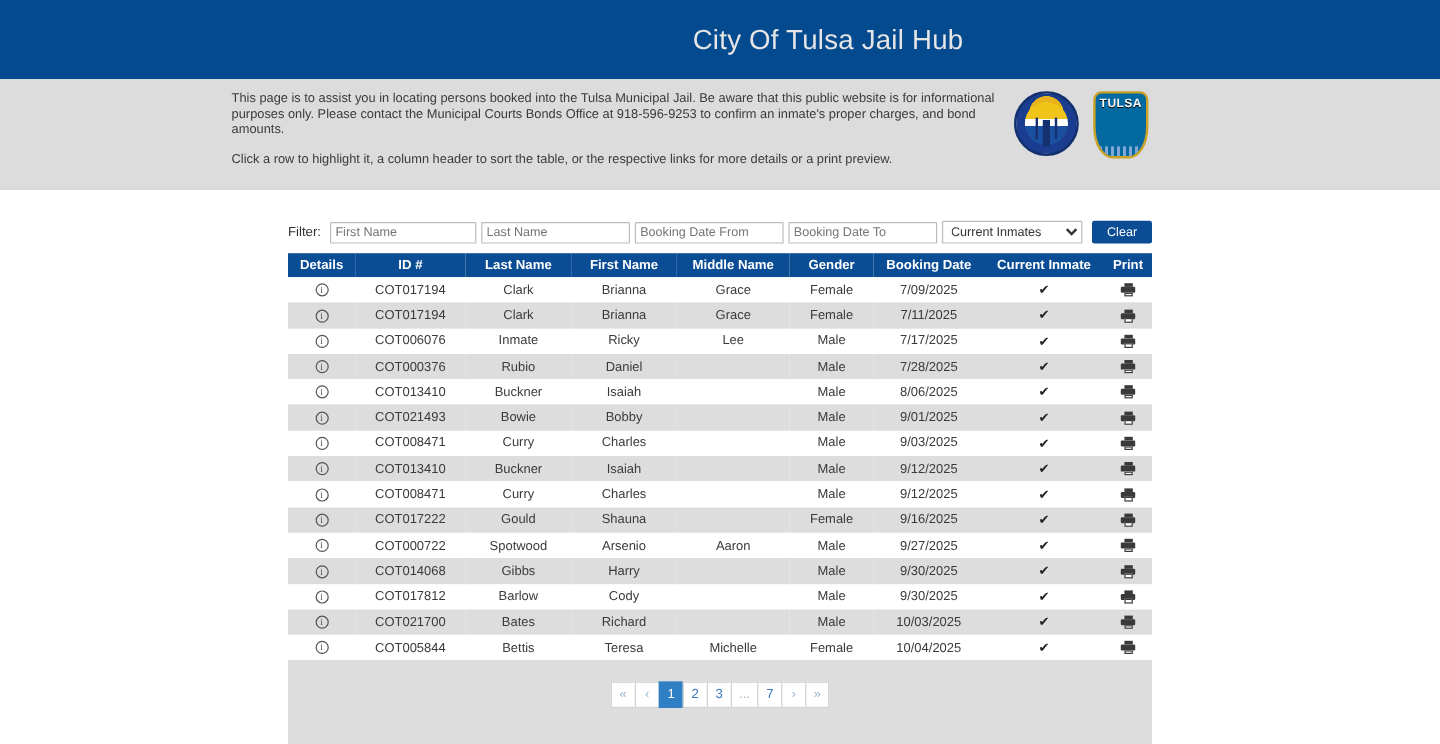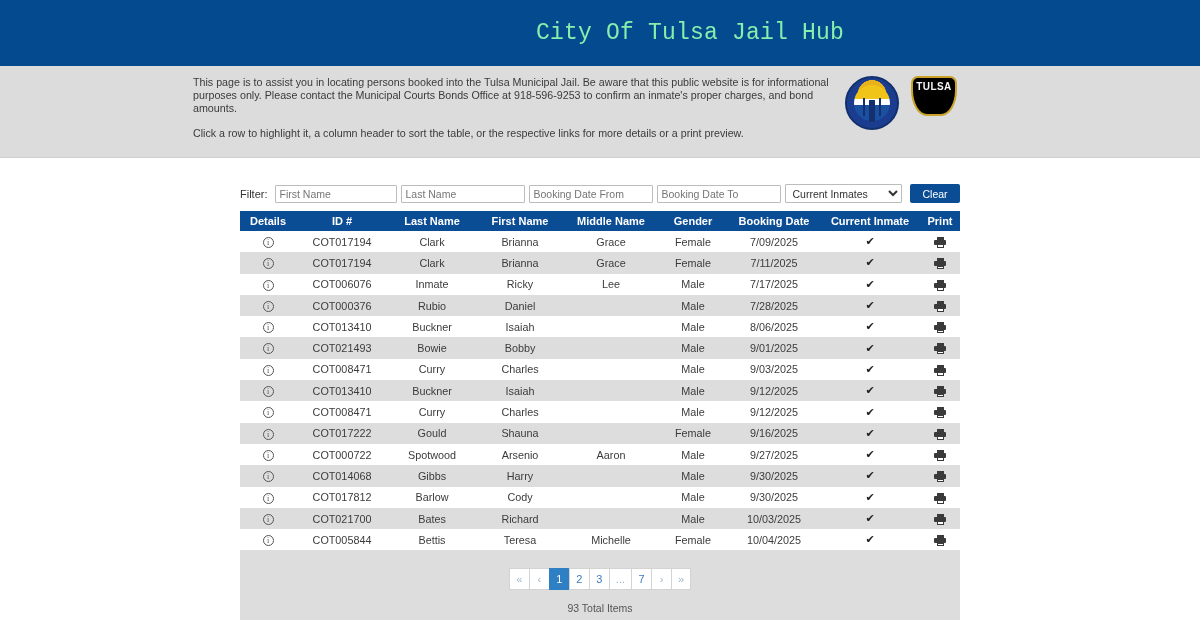--- a/index.html
+++ b/index.html
@@ -13,26 +13,25 @@
 
   
   .topbar {
     height: 66px;
     background: #034a8f;
     display: flex;
     align-items: center;
     justify-content: center;
   }
   .topbar .title {
-    color: #86efac;
+    color: #e5e5e5;
     font-size: 23px;
     font-weight: 400;
     letter-spacing: .2px;
     padding-left: 180px;
-    font-family: Liberation Mono, monospace;
   }
 
   
   .introband {
     background: #dcdcdc;
     height: 92px;
     position: relative;
     border-bottom: 1px solid #cfcfcf;
   }
   .intro-inner {
@@ -86,22 +85,22 @@
   .crest::after {
     content: "";
     position: absolute;
     left: 50%; top: 44%;
     width: 6px; height: 22px;
     margin-left: -3px;
     background: #14306e;
     box-shadow: -8px -4px 0 -2px #14306e, 8px -4px 0 -2px #14306e;
   }
   .shield {
-    width: 46px; height: 40px;
-    background: #000000;
+    width: 46px; height: 56px;
+    background: #0369a1;
     border: 2px solid #c9a227;
     border-radius: 7px 7px 16px 16px / 7px 7px 26px 26px;
     color: #f3f3f3;
     display: flex;
     flex-direction: column;
     align-items: center;
     justify-content: space-between;
     padding: 3px 0 5px 0;
     font-size: 9px;
     font-weight: bold;
@@ -538,16 +537,15 @@
         <div class="pg muted">«</div>
         <div class="pg muted">‹</div>
         <div class="pg active">1</div>
         <div class="pg">2</div>
         <div class="pg">3</div>
         <div class="pg muted">...</div>
         <div class="pg">7</div>
         <div class="pg muted">›</div>
         <div class="pg muted">»</div>
       </div>
-    <div class="total-items">93 Total Items</div>
   </div>
 
 </div>
 
 </body></html>

